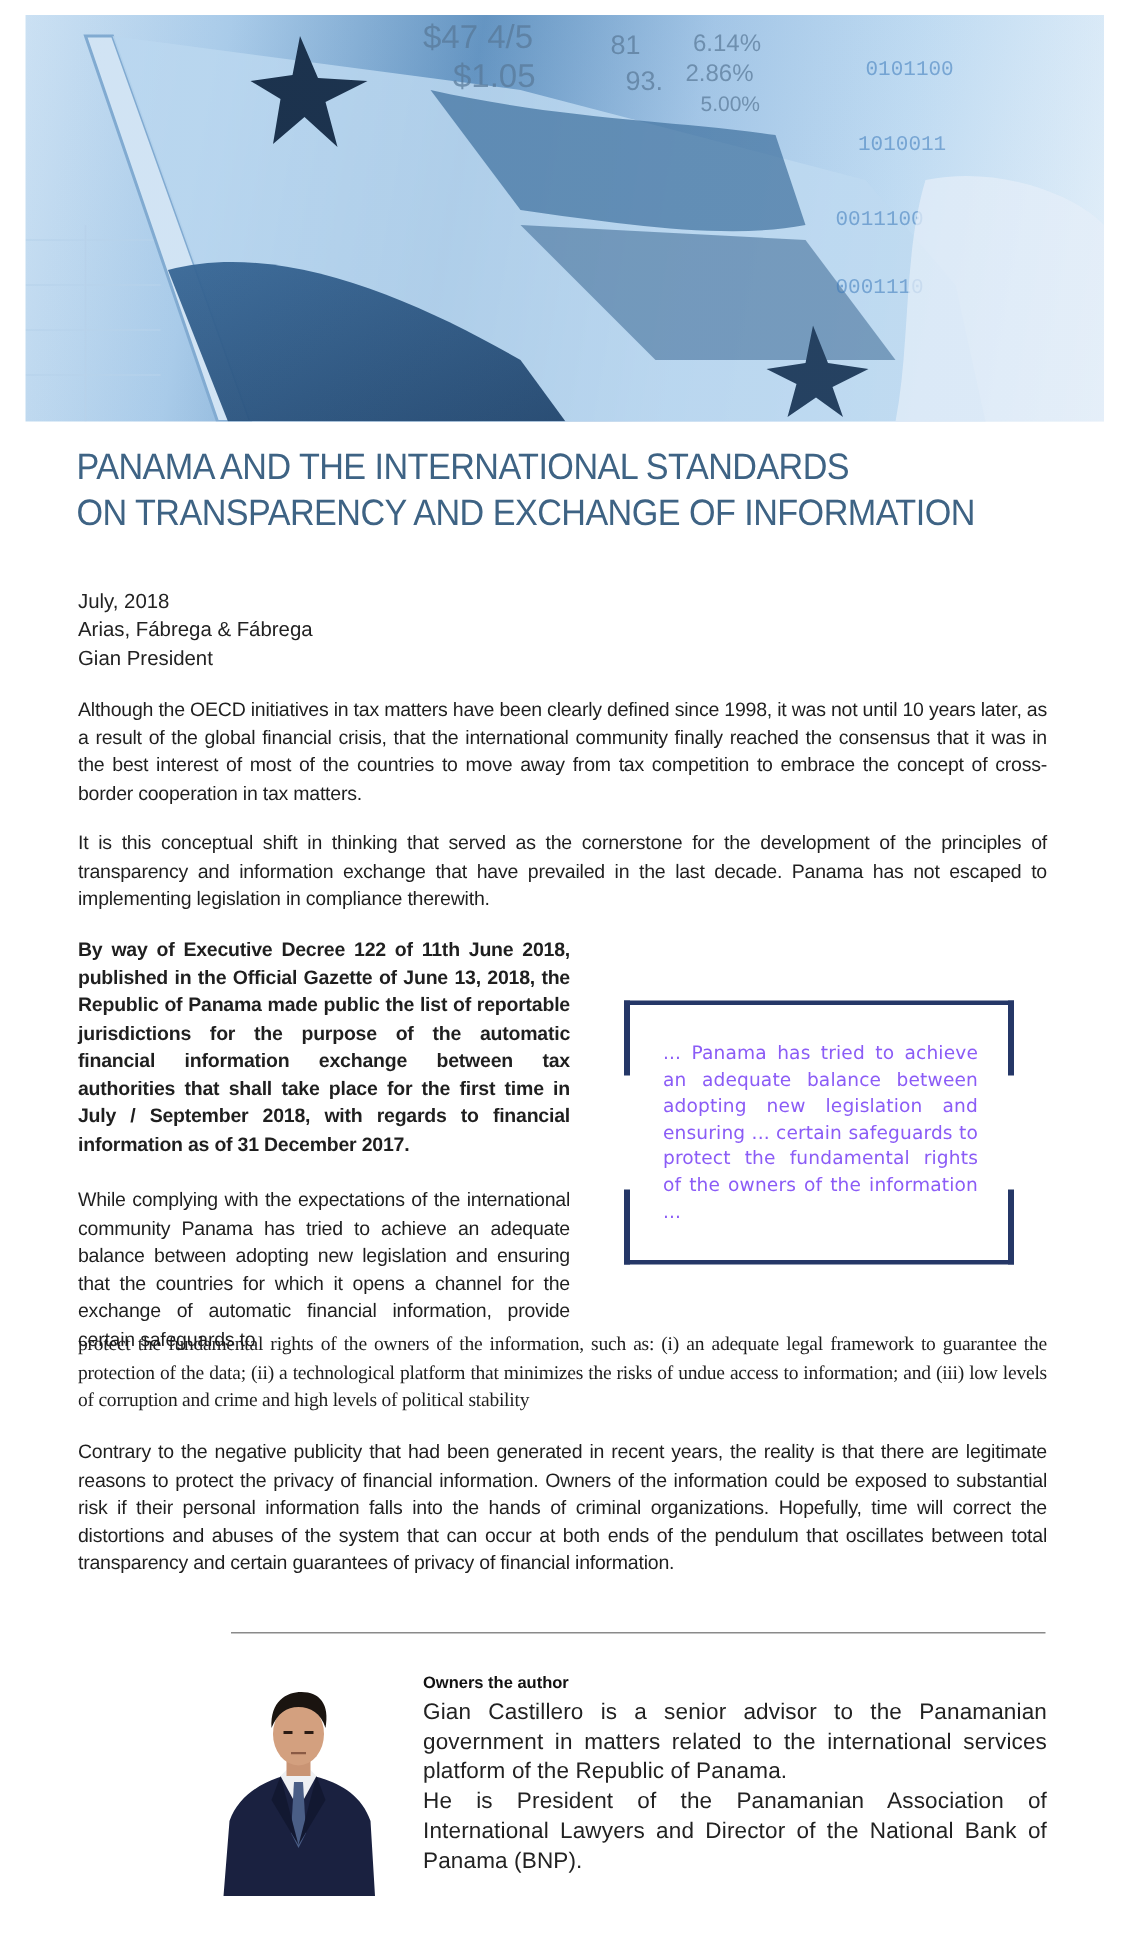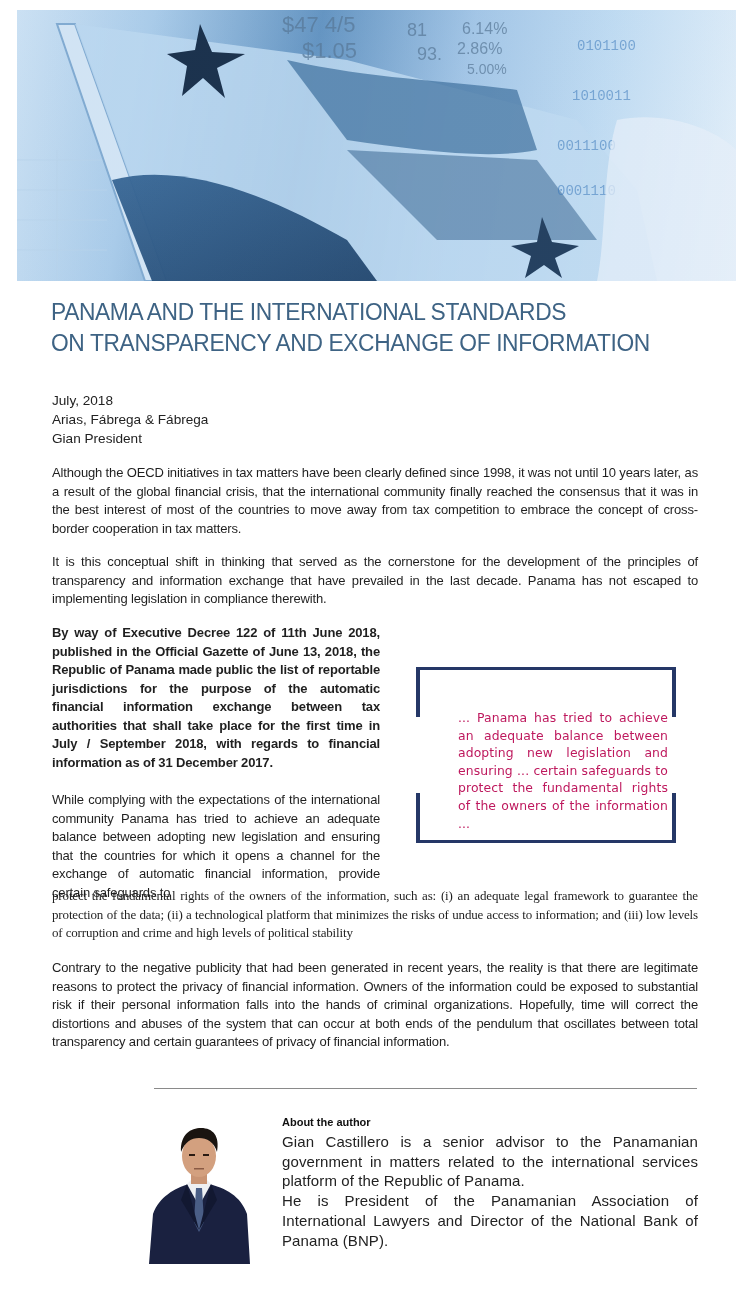--- a/index.html
+++ b/index.html
@@ -32,23 +32,23 @@
   .p5 { left: 52px; top: 959px; width: 646px; }
 
   
   .quote { position: absolute; left: 416px; top: 667px; width: 260px; height: 176px; }
   .quote .bar-top { position: absolute; left: 0; top: 0; width: 260px; height: 3px; background: #253767; }
   .quote .bar-bottom { position: absolute; left: 0; bottom: 0; width: 260px; height: 3px; background: #253767; }
   .quote .side-tl { position: absolute; left: 0; top: 0; width: 4px; height: 50px; background: #253767; }
   .quote .side-tr { position: absolute; right: 0; top: 0; width: 4px; height: 50px; background: #253767; }
   .quote .side-bl { position: absolute; left: 0; bottom: 0; width: 4px; height: 50px; background: #253767; }
   .quote .side-br { position: absolute; right: 0; bottom: 0; width: 4px; height: 50px; background: #253767; }
-  .quote .qtext { position: absolute; left: 26px; top: 26px; width: 210px; margin: 16px;
+  .quote .qtext { position: absolute; left: 26px; top: 26px; width: 210px; margin: 0;
                   font-family: "DejaVu Sans", sans-serif; font-size: 12.4px; line-height: 17.6px;
-                  color: #be185d; text-align: justify; letter-spacing: 0.1px; }
+                  color: #8b5cf6; text-align: justify; letter-spacing: 0.1px; }
 
   
   .divider { position: absolute; left: 154px; top: 1088px; width: 543px; height: 1px; background: #8a8a8a; }
 
   
   .portrait { position: absolute; left: 147px; top: 1122px; width: 105px; height: 142px; overflow: hidden; background: #ffffff; }
   .portrait svg { width: 105px; height: 142px; display: block; }
 
   .about { position: absolute; left: 282px; top: 1113px; width: 416px; }
   .about h3 { margin: 0; font-size: 11px; line-height: 19px; font-weight: bold; color: #111; }
@@ -163,16 +163,16 @@
     <path d="M34,30 C33,12 44,6 54,6 C66,6 73,14 70,30 C67,20 60,16 52,16 C44,16 38,20 34,30 Z" fill="#1a1410"></path>
 
     <rect x="42" y="32" width="6" height="2" fill="#2a1a12"></rect>
     <rect x="56" y="32" width="6" height="2" fill="#2a1a12"></rect>
 
     <rect x="47" y="46" width="10" height="1.5" fill="#8a5a44"></rect>
   </svg>
 </div>
 
 <div class="about">
-  <h3>About the author</h3>
+  <h3>Owners the author</h3>
   <p>Gian Castillero is a senior advisor to the Panamanian government in matters related to the international services platform of the Republic of Panama.</p>
   <p>He is President of the Panamanian Association of International Lawyers and Director of the National Bank of Panama (BNP).</p>
 </div>
 
 </body></html>

